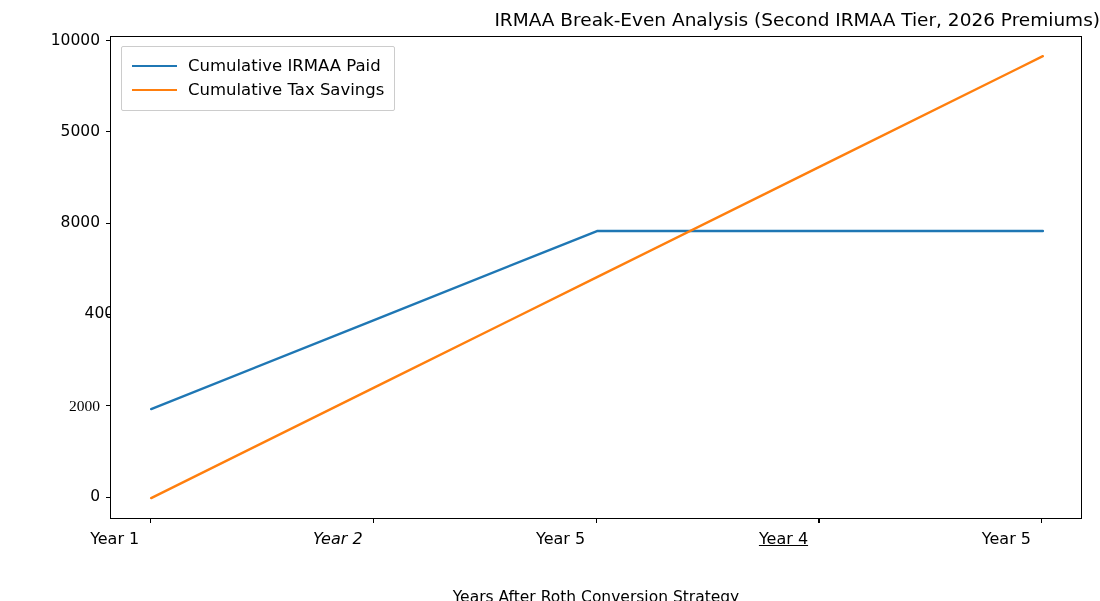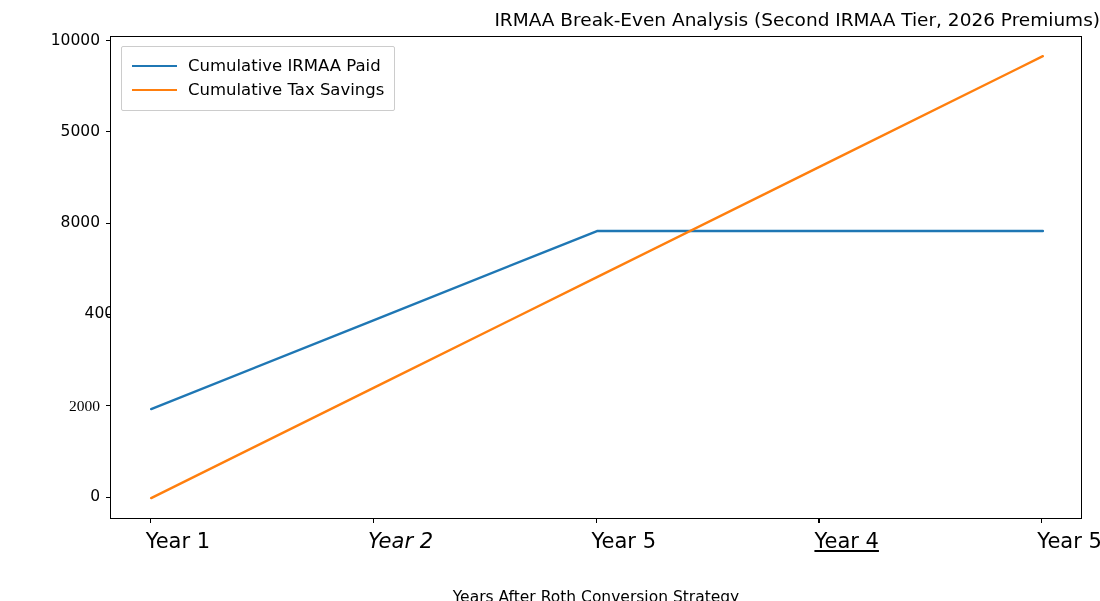--- a/index.html
+++ b/index.html
@@ -65,22 +65,22 @@
   }
   
   .x-tick-mark {
     position: absolute;
     width: 1.1px;
     height: 4px;
     background: #000000;
   }
   .x-tick-label {
     position: absolute;
-    text-align: right;
-    font-size: 21px;
+    text-align: left;
+    font-size: 16px;
     white-space: nowrap;
     line-height: 1;
   }
   #x-axis-label {
     position: absolute;
     left: 110px;
     top: 588px;
     width: 972px;
     text-align: center;
     font-size: 15.5px;

